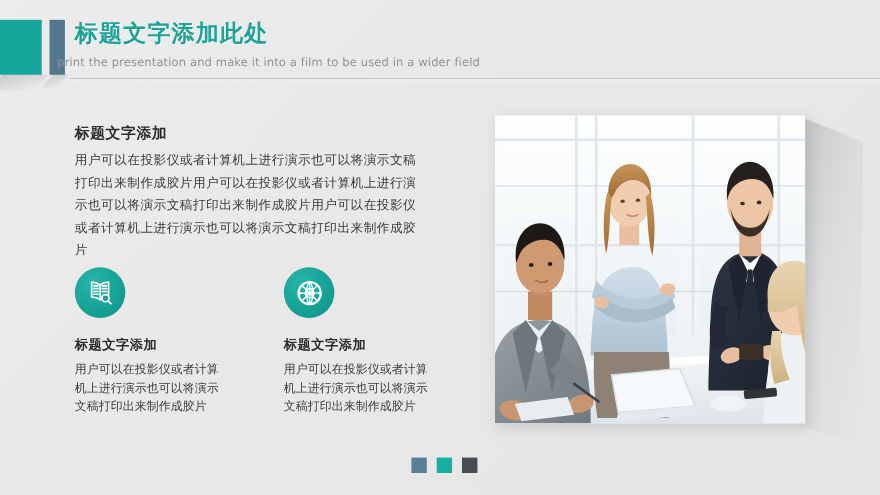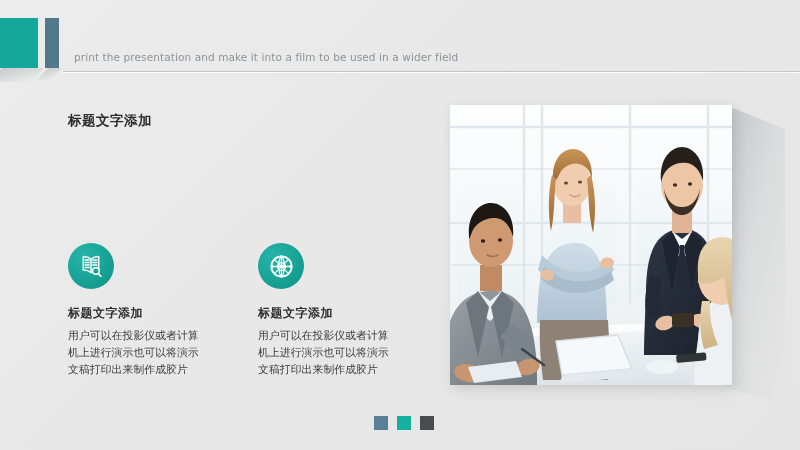--- a/index.html
+++ b/index.html
@@ -67,21 +67,21 @@
     font-weight: bold;
     color: #1aa396;
     letter-spacing: 1px;
     line-height: 1.25;
     text-shadow: 1px 1px 0 rgba(255,255,255,.65);
     white-space: nowrap;
   }
 
   .hdr-sub {
     position: absolute;
-    left: 74px; top: 51px;
+    left: 52px; top: 51px;
     font-size: 10.5px;
     color: #8e9296;
     letter-spacing: .1px;
     white-space: nowrap;
   }
 
   .hdr-rule {
     position: absolute;
     left: 63px; top: 71px;
     width: 737px; height: 1px;
@@ -205,27 +205,29 @@
   }
 </style>
 </head>
 <body>
 
 <div id="slide">
 
   <div id="header">
     <div class="hdr-square"></div>
     <div class="hdr-bar"></div>
+    <div class="hdr-title">标题文字添加此处</div>
     <div class="hdr-sub">print the presentation and make it into a film to be used in a wider field</div>
     <div class="hdr-rule"></div>
   </div>
 
   <div id="left-col">
 
     <div class="lead-heading">标题文字添加</div>
+    <div class="lead-body">用户可以在投影仪或者计算机上进行演示也可以将演示文稿打印出来制作成胶片用户可以在投影仪或者计算机上进行演示也可以将演示文稿打印出来制作成胶片用户可以在投影仪或者计算机上进行演示也可以将演示文稿打印出来制作成胶片</div>
 
     <div class="feature" id="feature-0">
       <div class="feat-circle">
         <svg width="30" height="30" viewBox="0 0 32 32" aria-hidden="true">
           <g fill="none" stroke="#ffffff" stroke-width="1.6" stroke-linecap="round" stroke-linejoin="round">
             <path d="M16 8.5c-2.4-1.9-5-2.6-8.2-2.6v14.4c3.2 0 5.8.7 8.2 2.6"></path>
             <path d="M16 8.5c2.4-1.9 5-2.6 8.2-2.6v14.4c-3.2 0-5.8.7-8.2 2.6"></path>
             <path d="M16 8.5v14.4"></path>
             <path d="M9.8 9.5h4.2M9.8 12.2h4.2M9.8 14.9h4.2M9.8 17.6h4.2"></path>
             <path d="M18 9.5h4.2M18 12.2h4.2M18 14.9h4.2"></path>

